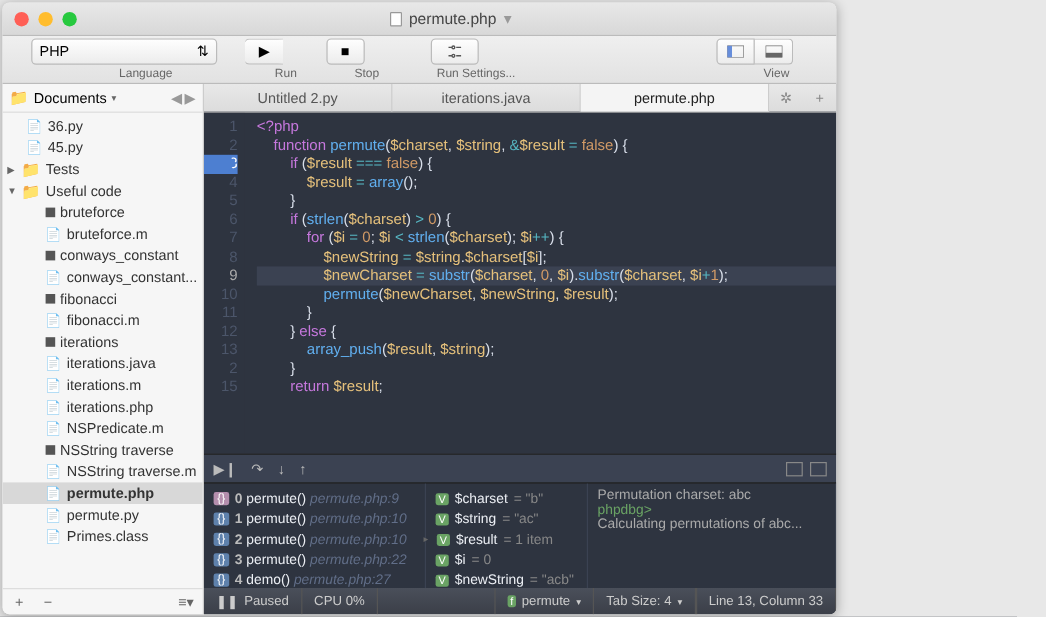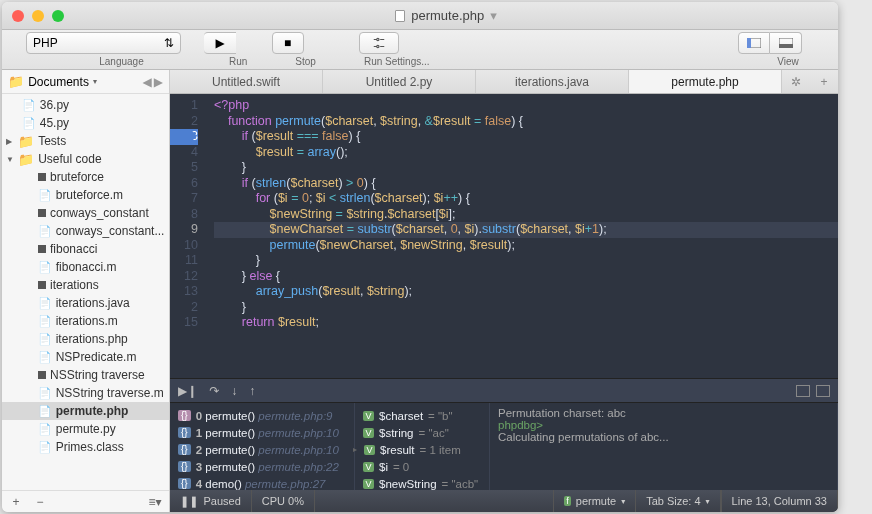--- a/index.html
+++ b/index.html
@@ -1,17 +1,17 @@
 <!DOCTYPE html>
 <html><head>
 <meta charset="utf-8">
 <style>
 * { margin: 0; padding: 0; box-sizing: border-box; font-family: -apple-system, "Helvetica Neue", Arial, sans-serif; }
 body { width: 872px; height: 514px; background: #e8e8e8; overflow: hidden; font-size: 12px; }
-.window { width: 836px; height: 510px; margin: 2px; background: #f0f0f0; border-radius: 6px; box-shadow: 0 2px 10px rgba(0,0,0,0.3); display: flex; flex-direction: column; overflow: hidden; }
+.window { width: 695px; height: 510px; margin: 2px; background: #f0f0f0; border-radius: 6px; box-shadow: 0 2px 10px rgba(0,0,0,0.3); display: flex; flex-direction: column; overflow: hidden; }
 .titlebar { height: 28px; background: linear-gradient(#e8e8e8, #d8d8d8); display: flex; align-items: center; padding: 0 10px; border-bottom: 1px solid #bbb; }
 .traffic { display: flex; gap: 8px; }
 .dot { width: 12px; height: 12px; border-radius: 50%; }
 .dot.red { background: #ff5f56; }
 .dot.yellow { background: #ffbd2e; }
 .dot.green { background: #27c93f; }
 .title { flex: 1; text-align: center; font-size: 13px; color: #444; display: flex; justify-content: center; align-items: center; gap: 6px; }
 .title .file-ico { width: 10px; height: 12px; background: #fff; border: 1px solid #999; border-radius: 1px; }
 .toolbar { height: 40px; background: linear-gradient(#efefef, #e2e2e2); display: flex; align-items: center; padding: 2px 24px; border-bottom: 1px solid #bbb; }
 .tb-group { display: flex; flex-direction: column; align-items: center; margin-right: 12px; }
@@ -244,21 +244,20 @@
         </div>
       <div class="sb-foot">
         <span class="btn">+</span>
         <span class="btn">−</span>
         <span class="btn" style="margin-left:auto">≡▾</span>
       </div>
     </div>
 
     <div class="main">
       <div class="tabs" id="tabs">
-          <div class="tab">Untitled.swift</div>
           <div class="tab">Untitled 2.py</div>
           <div class="tab">iterations.java</div>
           <div class="tab active">permute.php</div>
           <div class="tab-add">✲</div>
           <div class="tab-add">+</div>
         </div>
 
       <div class="editor">
         <div class="gutter" id="gutter">
             <div>1</div>

